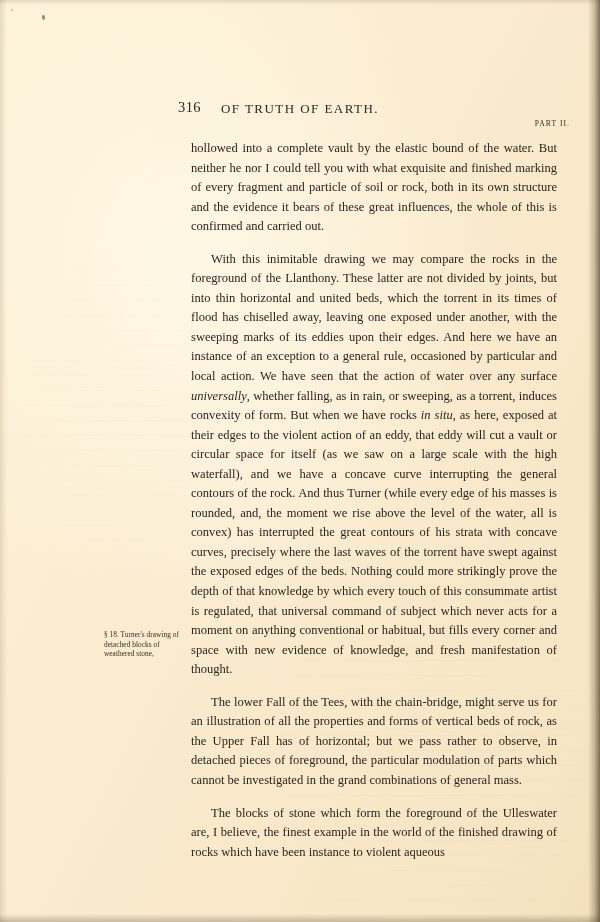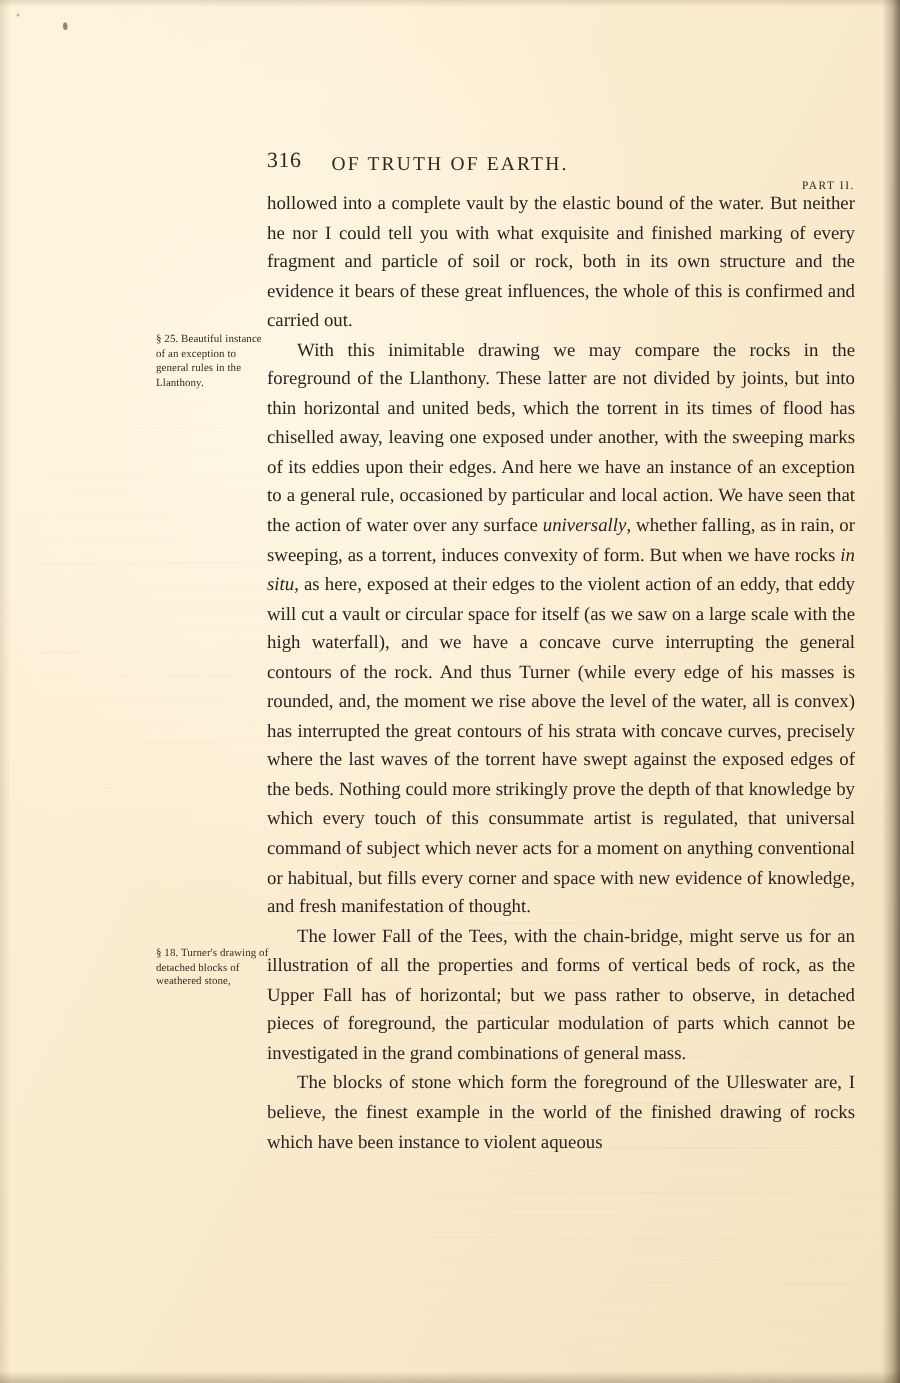--- a/index.html
+++ b/index.html
@@ -135,21 +135,21 @@
     top: 126px;
     width: 392px;
     text-align: justify;
     text-justify: inter-word;
     font-size: 12.55px;
     line-height: 19.55px;
     color: #2b2420;
     -webkit-font-smoothing: antialiased;
   }
   .column p {
-    margin: 0;
+    margin: 13px;
     text-indent: 1.6em;
   }
   .column p.no-indent { text-indent: 0; }
   .column p + p { margin-top: 0px; }
   .column em { font-style: italic; }
 
   
   .side-note {
     position: absolute;
     left: 104px;
@@ -182,21 +182,20 @@
 
   <div class="speck"></div>
   <div class="speck2"></div>
 
   <div class="running-head">
     <div class="folio">316</div>
     <div class="head-title">OF TRUTH OF EARTH.</div>
     <div class="part-label">PART II.</div>
   </div>
 
-  <div class="side-note note-25">§ 25. Beautiful instance of an exception to general rules in the Llanthony.</div>
   <div class="side-note note-26">§ 18. Turner's drawing of detached blocks of weathered stone,</div>
 
   <div class="column">
 
     <p class="no-indent">hollowed into a complete vault by the elastic bound of the water. But neither he nor I could tell you with what exquisite and finished marking of every fragment and particle of soil or rock, both in its own structure and the evidence it bears of these great influences, the whole of this is confirmed and carried out.</p>
 
     <p><span>With this inimitable drawing we may compare the rocks in the foreground of the Llanthony. These latter are not divided by joints, but into thin horizontal and united beds, which the torrent in its times of flood has chiselled away, leaving one exposed under another, with the sweeping marks of its eddies upon their edges. And here we have an instance of an exception to a general rule, occasioned by particular and local action. We have seen that the action of water over any surface </span><em>universally</em><span>, whether falling, as in rain, or sweeping, as a torrent, induces convexity of form. But when we have rocks </span><em>in situ</em><span>, as here, exposed at their edges to the violent action of an eddy, that eddy will cut a vault or circular space for itself (as we saw on a large scale with the high waterfall), and we have a concave curve interrupting the general contours of the rock. And thus Turner (while every edge of his masses is rounded, and, the moment we rise above the level of the water, all is convex) has interrupted the great contours of his strata with concave curves, precisely where the last waves of the torrent have swept against the exposed edges of the beds. Nothing could more strikingly prove the depth of that knowledge by which every touch of this consummate artist is regulated, that universal command of subject which never acts for a moment on anything conventional or habitual, but fills every corner and space with new evidence of knowledge, and fresh manifestation of thought.</span></p>
 
     <p>The lower Fall of the Tees, with the chain-bridge, might serve us for an illustration of all the properties and forms of vertical beds of rock, as the Upper Fall has of horizontal; but we pass rather to observe, in detached pieces of foreground, the particular modulation of parts which cannot be investigated in the grand combinations of general mass.</p>
 

